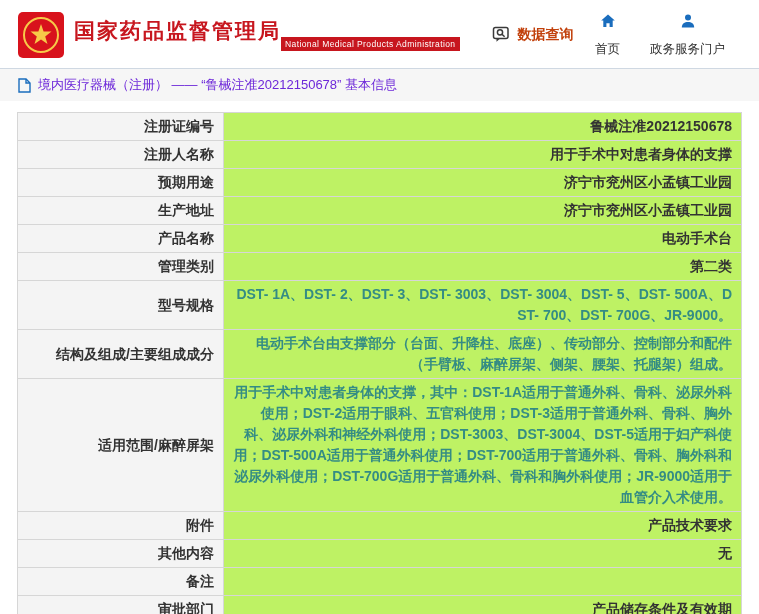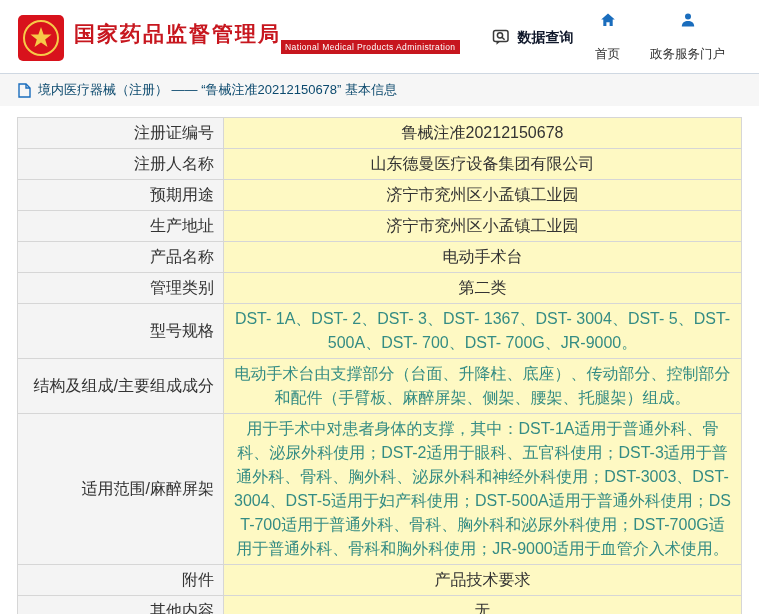--- a/index.html
+++ b/index.html
@@ -39,78 +39,78 @@
     padding: 2px 4px;
     margin-top: 18px;
     white-space: nowrap;
   }
   .query {
     display: flex;
     align-items: center;
     margin-left: 32px;
     font-size: 14px;
     font-weight: bold;
-    color: #0f172a;
+    color: #c2410c;
     cursor: pointer;
   }
   .query-icon { display: inline-flex; margin-right: 6px; }
   .top-nav {
     margin-left: auto;
     display: flex;
     gap: 30px;
     padding-right: 14px;
   }
   .nav-item {
     display: flex;
     flex-direction: column;
     align-items: center;
-    gap: 18px;
+    gap: 12px;
     font-size: 12.5px;
     color: #333;
     text-decoration: none;
     cursor: pointer;
   }
   .nav-icon { display: inline-flex; height: 16px; }
 
   
   .breadcrumb {
     display: flex;
     align-items: center;
     gap: 7px;
     background: #f6f6f6;
     padding: 7px 18px;
-    color: #0c4a6e;
+    color: #6d28d9;
     font-size: 13px;
   }
   .bc-icon { display: inline-flex; }
 
   
   .info-table {
     width: 725px;
     margin: 11px auto 22px auto;
     border-collapse: collapse;
     table-layout: fixed;
   }
   .info-table th, .info-table td {
     border: 1px solid #d6d6d6;
     padding: 3px 9px;
-    font-size: 16px;
-    font-weight: normal;
+    font-size: 14px;
+    font-weight: bold;
     line-height: 1.5;
     vertical-align: middle;
   }
   .info-table th {
     width: 206px;
     background: #f4f4f4;
     text-align: right;
     color: #333;
     white-space: nowrap;
   }
   .info-table tr { height: 22px; }
-  .info-table td { background: #fef9c3; text-align: center; word-break: break-all; }
+  .info-table td { background: #bef264; text-align: right; word-break: break-all; }
   .info-table td.teal { color: #348c84; }
 </style>
 </head>
 <body>
 
 <header class="header">
   <div class="logo">
     <svg width="46" height="46" viewBox="0 0 46 46">
       <rect width="46" height="46" rx="5" fill="#d8121c"></rect>
       <circle cx="23" cy="23" r="17" fill="none" stroke="#f7c948" stroke-width="2"></circle>
@@ -164,41 +164,41 @@
 </div>
 
 <table class="info-table">
   <tbody id="table-body">
       <tr>
         <th>注册证编号</th>
         <td>鲁械注准20212150678</td>
       </tr>
       <tr>
         <th>注册人名称</th>
-        <td>山东德曼医疗设备集团有限公司</td>
+        <td>用于手术中对患者身体的支撑</td>
       </tr>
       <tr>
         <th>预期用途</th>
         <td>济宁市兖州区小孟镇工业园</td>
       </tr>
       <tr>
         <th>生产地址</th>
         <td>济宁市兖州区小孟镇工业园</td>
       </tr>
       <tr>
         <th>产品名称</th>
         <td>电动手术台</td>
       </tr>
       <tr>
         <th>管理类别</th>
         <td>第二类</td>
       </tr>
       <tr>
         <th>型号规格</th>
-        <td class="teal">DST- 1A、DST- 2、DST- 3、DST- 1367、DST- 3004、DST- 5、DST- 500A、DST- 700、DST- 700G、JR-9000。</td>
+        <td class="teal">DST- 1A、DST- 2、DST- 3、DST- 3003、DST- 3004、DST- 5、DST- 500A、DST- 700、DST- 700G、JR-9000。</td>
       </tr>
       <tr>
         <th>结构及组成/主要组成成分</th>
         <td class="teal">电动手术台由支撑部分（台面、升降柱、底座）、传动部分、控制部分和配件（手臂板、麻醉屏架、侧架、腰架、托腿架）组成。</td>
       </tr>
       <tr>
         <th>适用范围/麻醉屏架</th>
         <td class="teal">用于手术中对患者身体的支撑，其中：DST-1A适用于普通外科、骨科、泌尿外科使用；DST-2适用于眼科、五官科使用；DST-3适用于普通外科、骨科、胸外科、泌尿外科和神经外科使用；DST-3003、DST-3004、DST-5适用于妇产科使用；DST-500A适用于普通外科使用；DST-700适用于普通外科、骨科、胸外科和泌尿外科使用；DST-700G适用于普通外科、骨科和胸外科使用；JR-9000适用于血管介入术使用。</td>
       </tr>
       <tr>

